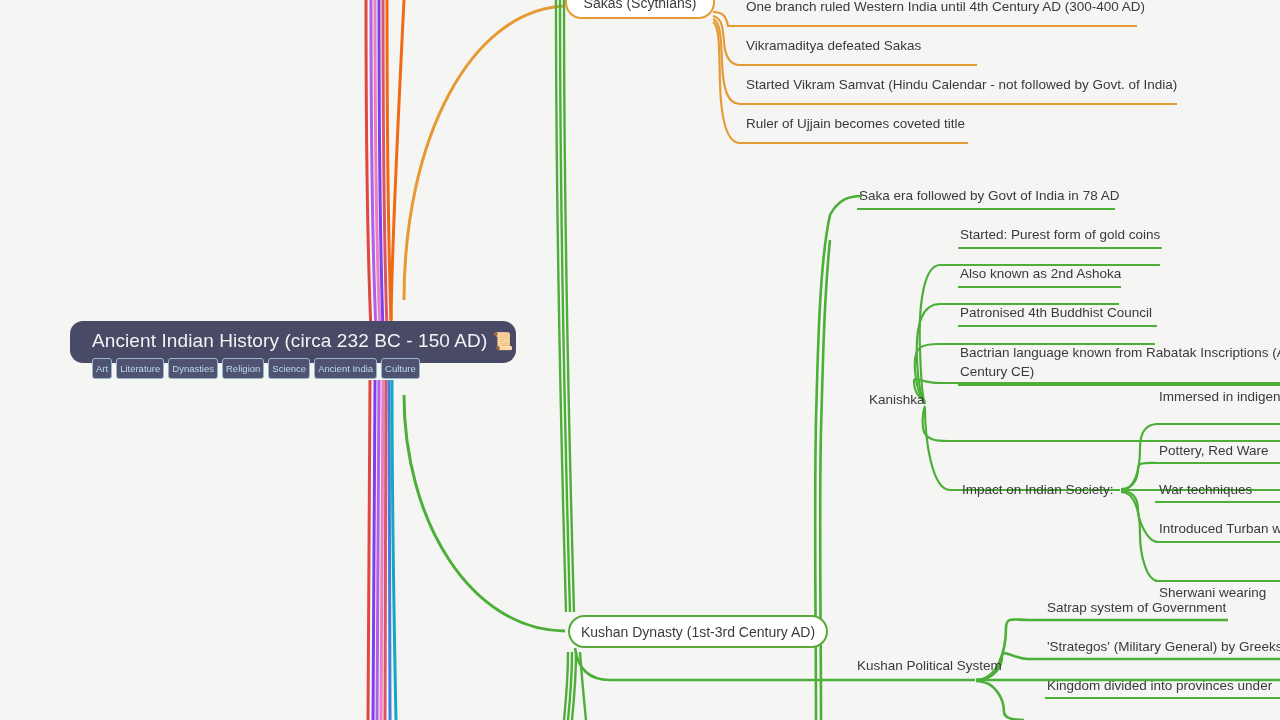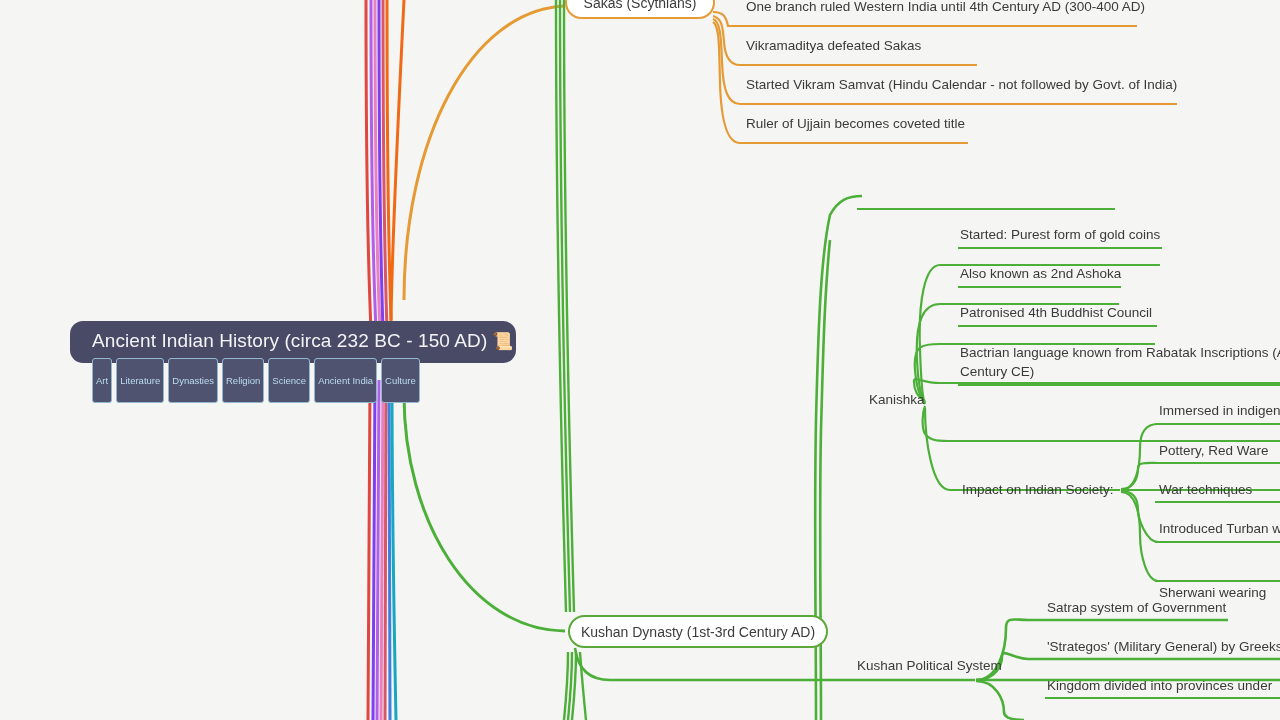--- a/index.html
+++ b/index.html
@@ -20,21 +20,21 @@
     z-index:8;
   }
   .central-title{
     color:#f3f3f6;font-size:19px;line-height:22px;white-space:nowrap;
     letter-spacing:.1px;
   }
   .central-title .emoji{font-size:17px;}
   .tags{margin-top:5px;display:flex;gap:4px;}
   .tag{
     background:#4f5370;border:1px solid #93b7cf;border-radius:3px;
-    color:#bcdcee;font-size:9.5px;line-height:11px;padding:16px 3px;
+    color:#bcdcee;font-size:9.5px;line-height:11px;padding:4px 3px;
     white-space:nowrap;
   }
 
   
   .capsule{
     position:absolute;background:#ffffff;border:2px solid #5aa83a;
     border-radius:19px;height:33px;box-sizing:border-box;
     display:flex;align-items:center;justify-content:center;
     padding:0 15px;white-space:nowrap;
     font-size:14px;color:#3c3c3c;z-index:7;
@@ -182,29 +182,30 @@
 
   <div class="leaf" style="left:746px;top:-3px;">One branch ruled Western India until 4th Century AD (300-400 AD)</div>
   <div class="leaf" style="left:746px;top:36px;">Vikramaditya defeated Sakas</div>
   <div class="leaf" style="left:746px;top:75px;">Started Vikram Samvat (Hindu Calendar - not followed by Govt. of India)</div>
   <div class="leaf" style="left:746px;top:114px;">Ruler of Ujjain becomes coveted title</div>
 
   <div class="capsule" style="left:568px;top:615px;width:260px;">Kushan Dynasty (1st-3rd Century AD)</div>
 
   <div class="branchlabel" style="left:857px;top:392px;margin-left:12px;">Kanishka</div>
 
+  <div class="leaf" style="left:859px;top:186px;">Saka era followed by Govt of India in 78 AD</div>
   <div class="leaf" style="left:960px;top:225px;">Started: Purest form of gold coins</div>
   <div class="leaf" style="left:960px;top:264px;">Also known as 2nd Ashoka</div>
   <div class="leaf" style="left:960px;top:303px;text-align:right;">Patronised 4th Buddhist Council</div>
   <div class="leaf" style="left:960px;top:343px;">Bactrian language known from Rabatak Inscriptions (A</div>
   <div class="leaf" style="left:960px;top:362px;">Century CE)</div>
 
   <div class="branchlabel" style="left:962px;top:482px;">Impact on Indian Society:</div>
 
-  <div class="leaf" style="left:1159px;top:401px;">Immersed in indigen</div>
+  <div class="leaf" style="left:1159px;top:387px;">Immersed in indigen</div>
   <div class="leaf" style="left:1159px;top:441px;">Pottery, Red Ware</div>
   <div class="leaf" style="left:1159px;top:480px;">War techniques</div>
   <div class="leaf" style="left:1159px;top:519px;">Introduced Turban w</div>
   <div class="leaf" style="left:1159px;top:559px;margin-top:24px;">Sherwani wearing</div>
 
   <div class="branchlabel" style="left:857px;top:658px;">Kushan Political System</div>
 
   <div class="leaf" style="left:1047px;top:598px;">Satrap system of Government</div>
   <div class="leaf" style="left:1047px;top:637px;">'Strategos' (Military General) by Greeks</div>
   <div class="leaf" style="left:1047px;top:676px;">Kingdom divided into provinces under</div>

